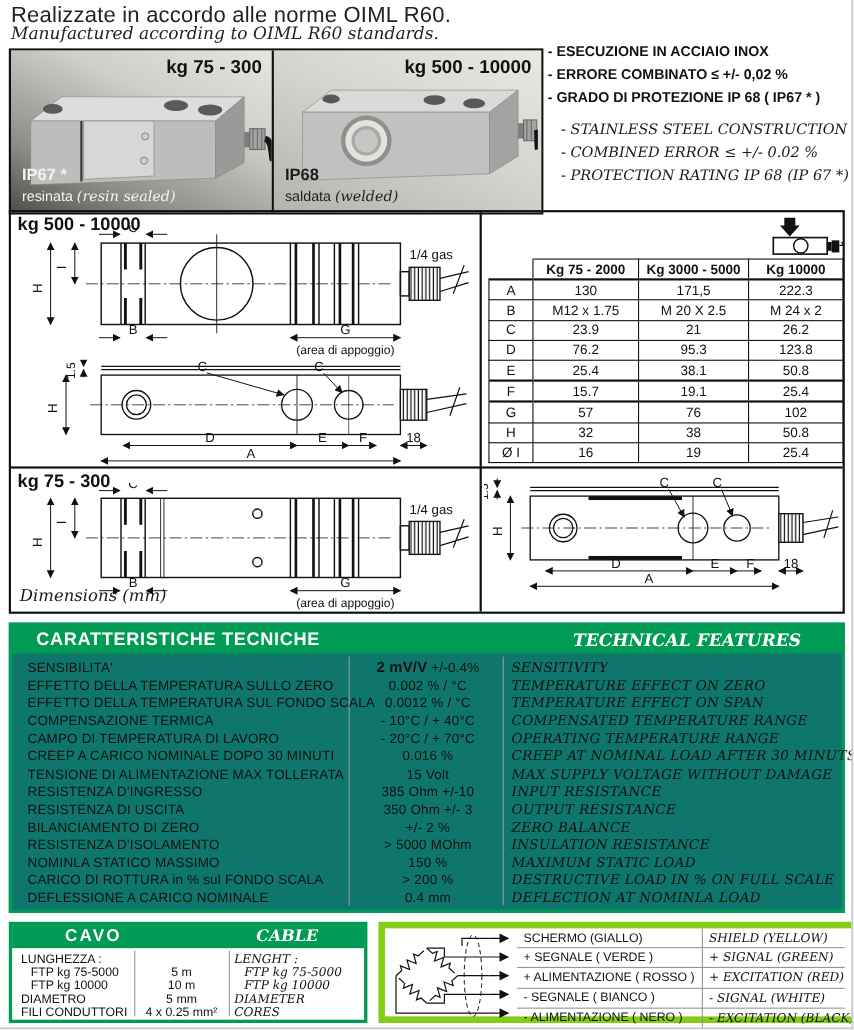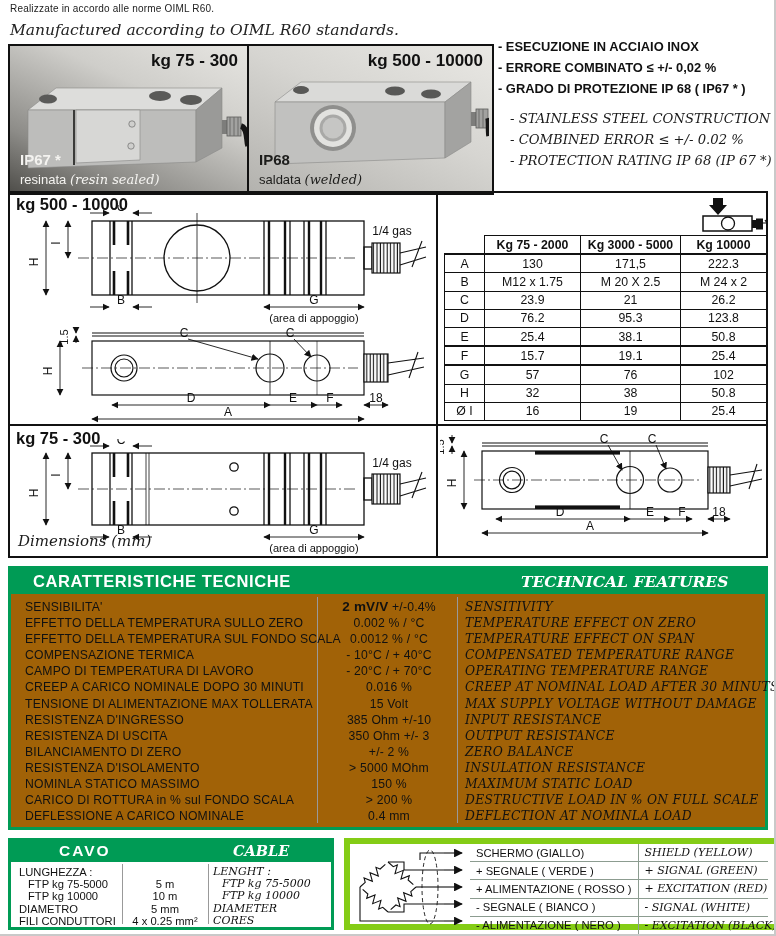--- a/index.html
+++ b/index.html
@@ -2,21 +2,21 @@
 <html><head>
 <meta charset="utf-8">
 <style>
   html,body{margin:0;padding:0;background:#fff;}
   #page{position:relative;width:776px;height:936px;background:#fff;overflow:hidden;
         font-family:"Liberation Sans",sans-serif;color:#111;
         border-right:2px solid #c9c9c9;border-bottom:2px solid #c9c9c9;box-sizing:border-box;}
   .abs{position:absolute;}
   .serif-i{font-family:"DejaVu Serif","Liberation Serif",serif;font-style:italic;}
   
-  #hdr-it{left:10px;top:3px;font-size:10px;letter-spacing:.2px;color:#222;}
+  #hdr-it{left:10px;top:3px;font-size:20px;letter-spacing:.2px;color:#222;}
   #hdr-en{left:10px;top:21px;font-size:15.5px;color:#222;}
   
   #photos{left:8px;top:44px;width:482px;height:147px;border:2px solid #111;display:flex;}
   .photo-cell{position:relative;height:100%;overflow:hidden;}
   #photo-left{width:238px;background:linear-gradient(205deg,#e6e5e1 0%,#cfcecA 35%,#8d8c88 75%,#4e4d49 100%);}
   #photo-right{width:244px;border-left:2px solid #111;background:linear-gradient(205deg,#e9e8e4 0%,#d6d5d1 45%,#b3b2ae 100%);}
   .kg-label{position:absolute;top:5px;right:9px;font-weight:bold;font-size:17px;color:#111;}
   .ip-label{position:absolute;left:10px;bottom:25px;font-weight:bold;font-size:15px;}
   .ip-desc{position:absolute;left:10px;bottom:6px;font-size:13px;}
   #photo-left .ip-label,#photo-left .ip-desc{color:#f4f3f0;}
@@ -35,21 +35,21 @@
   svg text{font-family:"Liberation Sans",sans-serif;fill:#111;}
   .dimtxt{font-size:12px;}
   .dimtxt-s{font-size:11px;}
   
   #dimtable{position:absolute;left:434px;top:42px;width:322px;border-collapse:collapse;table-layout:fixed;}
   #dimtable td,#dimtable th{border:1px solid #111;font-size:12.3px;text-align:center;height:17.2px;padding:0;}
   #dimtable th{font-weight:bold;border-bottom:2px solid #111;}
   #dimtable th.corner{border-top:1px solid transparent;border-left:1px solid transparent;background:#fff;}
   #dimtable tr.thick td{border-bottom:2px solid #111;}
   
-  #specs{left:8px;top:566px;width:760px;height:264px;border:3px solid #009B55;box-sizing:border-box;background:#a16207;}
+  #specs{left:8px;top:566px;width:760px;height:264px;border:3px solid #009B55;box-sizing:border-box;background:#0f766e;}
   #specs .bar{position:absolute;left:0;right:0;top:0;height:25px;background:#009B55;}
   #specs-title-it{position:absolute;left:22px;top:3px;font-weight:bold;font-size:16.5px;letter-spacing:.6px;color:#fff;}
   #specs-title-en{position:absolute;left:510px;top:3px;font-weight:bold;font-size:15.5px;color:#fff;}
   .spec-col{position:absolute;top:30px;}
   .spec-col div{height:16.1px;line-height:16.1px;font-size:12.2px;letter-spacing:.2px;white-space:nowrap;}
   #spec-it{left:14px;width:292px;}
   #spec-val{left:310px;width:136px;text-align:center;}
   #spec-en{left:454px;width:298px;}
   #spec-en div{font-family:"DejaVu Serif","Liberation Serif",serif;font-style:italic;font-size:12.3px;letter-spacing:.3px;}
   .vline{position:absolute;width:1px;background:#999;}

